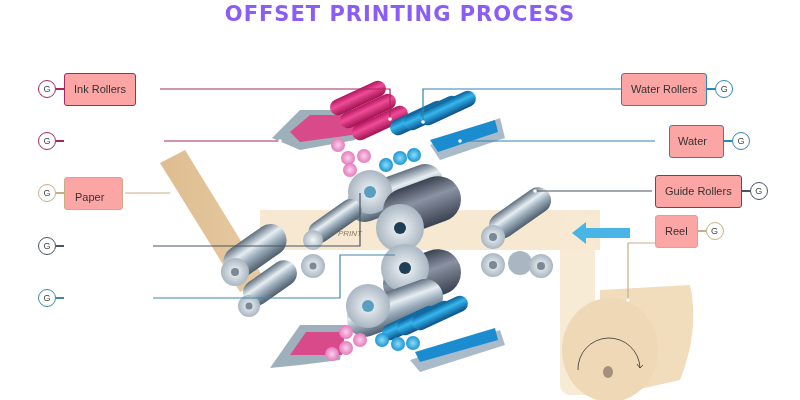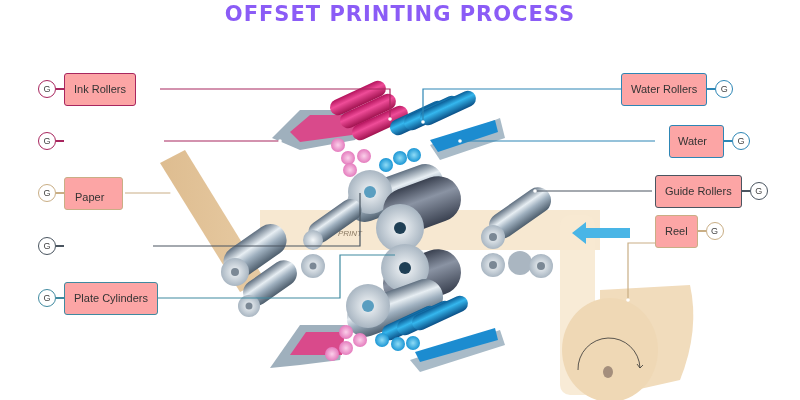--- a/index.html
+++ b/index.html
@@ -203,21 +203,20 @@
   <div class="connector" style="background:#c9ae85"></div>
   <div class="label-box" style="border-color:#c9ae85; padding:8px 18px 0 10px;">Paper</div>
 </div>
 <div class="label-group" style="left:38px; top:235px;">
   <div class="g-badge" style="border-color:#4a5560">G</div>
   <div class="connector" style="background:#4a5560"></div>
 </div>
 <div class="label-group" style="left:38px; top:287px;">
   <div class="g-badge" style="border-color:#3f8aa0">G</div>
   <div class="connector" style="background:#3f8aa0"></div>
-  <div class="label-box" style="border-color:#3f8aa0">Plate Cylinders</div>
 </div>
 
 <div class="label-group" style="left:621px; top:78px;">
   <div class="label-box" style="border-color:#2d86b5">Water Rollers</div>
   <div class="connector" style="background:#2d86b5"></div>
   <div class="g-badge" style="border-color:#2d86b5">G</div>
 </div>
 <div class="label-group" style="left:642px; top:130px;margin-left:27px;">
   <div class="label-box" style="border-color:#2d86b5; padding:0 16px 0 8px;">Water</div>
   <div class="connector" style="background:#2d86b5"></div>

